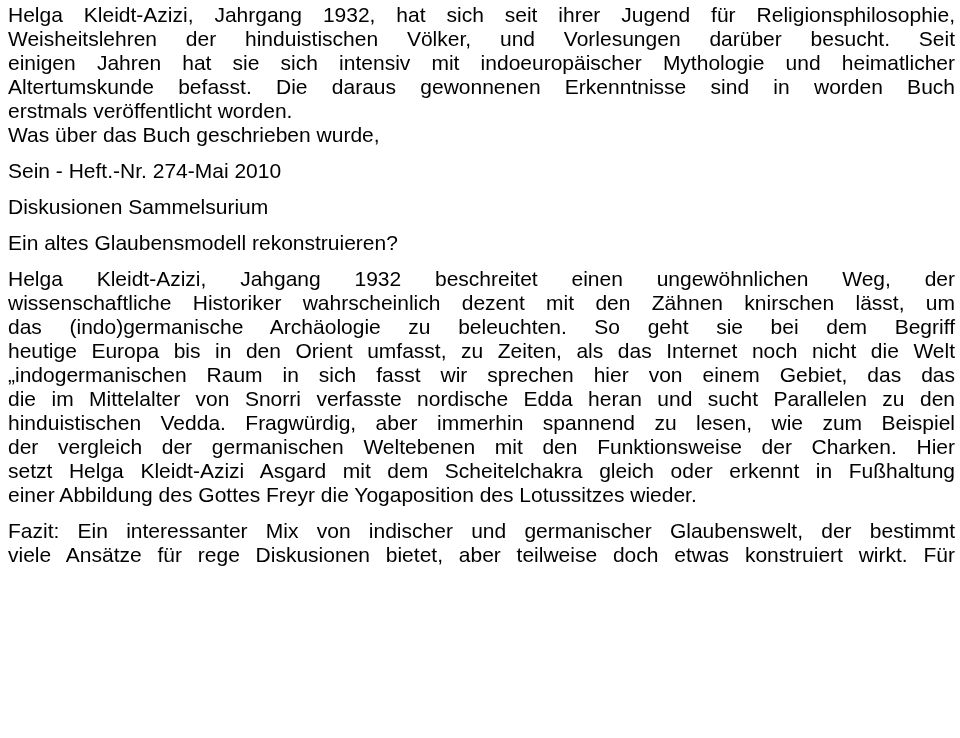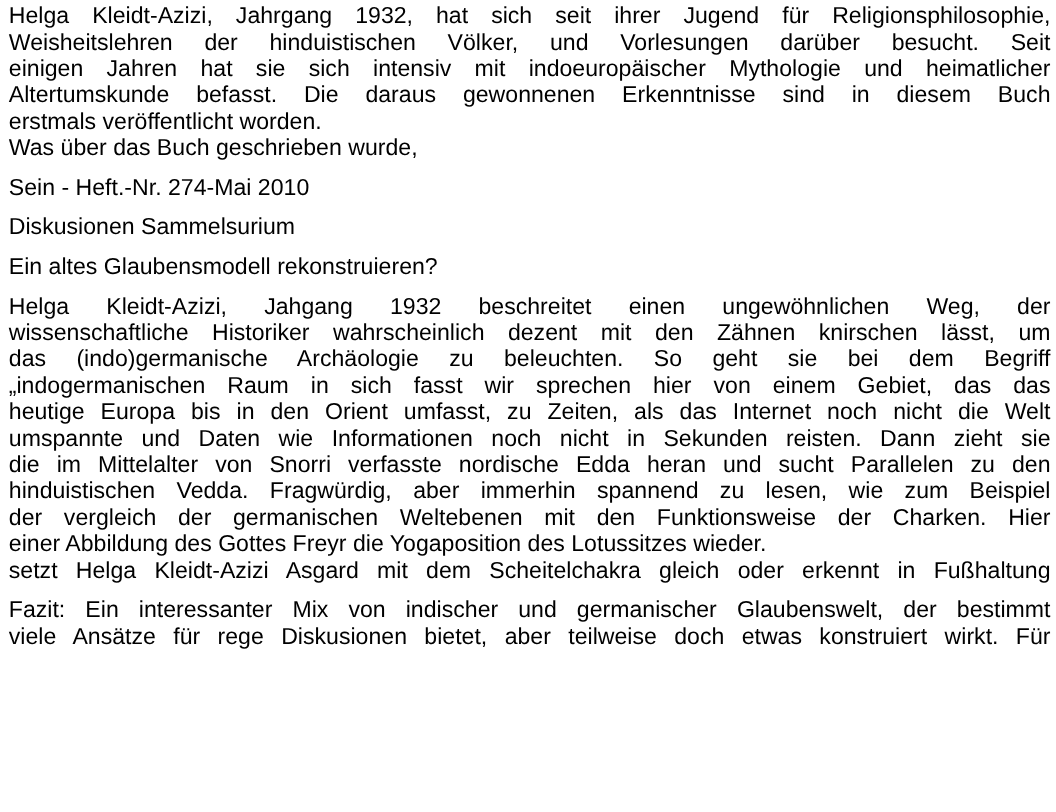--- a/index.html
+++ b/index.html
@@ -43,21 +43,21 @@
   </style>
 </head>
 <body>
 
 <div class="doc">
 
   <div class="para">
     <span class="line">Helga Kleidt-Azizi, Jahrgang 1932, hat sich seit ihrer Jugend für Religionsphilosophie,</span>
     <span class="line">Weisheitslehren der hinduistischen Völker, und Vorlesungen darüber besucht. Seit</span>
     <span class="line">einigen Jahren hat sie sich intensiv mit indoeuropäischer Mythologie und heimatlicher</span>
-    <span class="line">Altertumskunde befasst. Die daraus gewonnenen Erkenntnisse sind in diesem Buch</span>
+    <span class="line">Altertumskunde befasst. Die daraus gewonnenen Erkenntnisse sind in worden Buch</span>
     <span class="line last">erstmals veröffentlicht worden.</span>
   </div>
 
   <div class="para">
     <span class="line last">Was über das Buch geschrieben wurde,</span>
   </div>
 
   <div class="gap"></div>
 
   <div class="para">
@@ -75,28 +75,27 @@
   <div class="para">
     <span class="line last">Ein altes Glaubensmodell rekonstruieren?</span>
   </div>
 
   <div class="gap"></div>
 
   <div class="para">
     <span class="line">Helga Kleidt-Azizi, Jahgang 1932 beschreitet einen ungewöhnlichen Weg, der</span>
     <span class="line">wissenschaftliche Historiker wahrscheinlich dezent mit den Zähnen knirschen lässt, um</span>
     <span class="line">das (indo)germanische Archäologie zu beleuchten. So geht sie bei dem Begriff</span>
+    <span class="line">heutige Europa bis in den Orient umfasst, zu Zeiten, als das Internet noch nicht die Welt</span>
     <span class="line">„indogermanischen Raum in sich fasst wir sprechen hier von einem Gebiet, das das</span>
-    <span class="line">heutige Europa bis in den Orient umfasst, zu Zeiten, als das Internet noch nicht die Welt</span>
-    <span class="line">umspannte und Daten wie Informationen noch nicht in Sekunden reisten. Dann zieht sie</span>
     <span class="line">die im Mittelalter von Snorri verfasste nordische Edda heran und sucht Parallelen zu den</span>
     <span class="line">hinduistischen Vedda. Fragwürdig, aber immerhin spannend zu lesen, wie zum Beispiel</span>
     <span class="line">der vergleich der germanischen Weltebenen mit den Funktionsweise der Charken. Hier</span>
+    <span class="line">setzt Helga Kleidt-Azizi Asgard mit dem Scheitelchakra gleich oder erkennt in Fußhaltung</span>
     <span class="line last">einer Abbildung des Gottes Freyr die Yogaposition des Lotussitzes wieder.</span>
-    <span class="line">setzt Helga Kleidt-Azizi Asgard mit dem Scheitelchakra gleich oder erkennt in Fußhaltung</span>
   </div>
 
   <div class="gap"></div>
 
   <div class="para">
     <span class="line">Fazit: Ein interessanter Mix von indischer und germanischer Glaubenswelt, der bestimmt</span>
     <span class="line">viele Ansätze für rege Diskusionen bietet, aber teilweise doch etwas konstruiert wirkt. Für</span>
   </div>
 
 </div>

